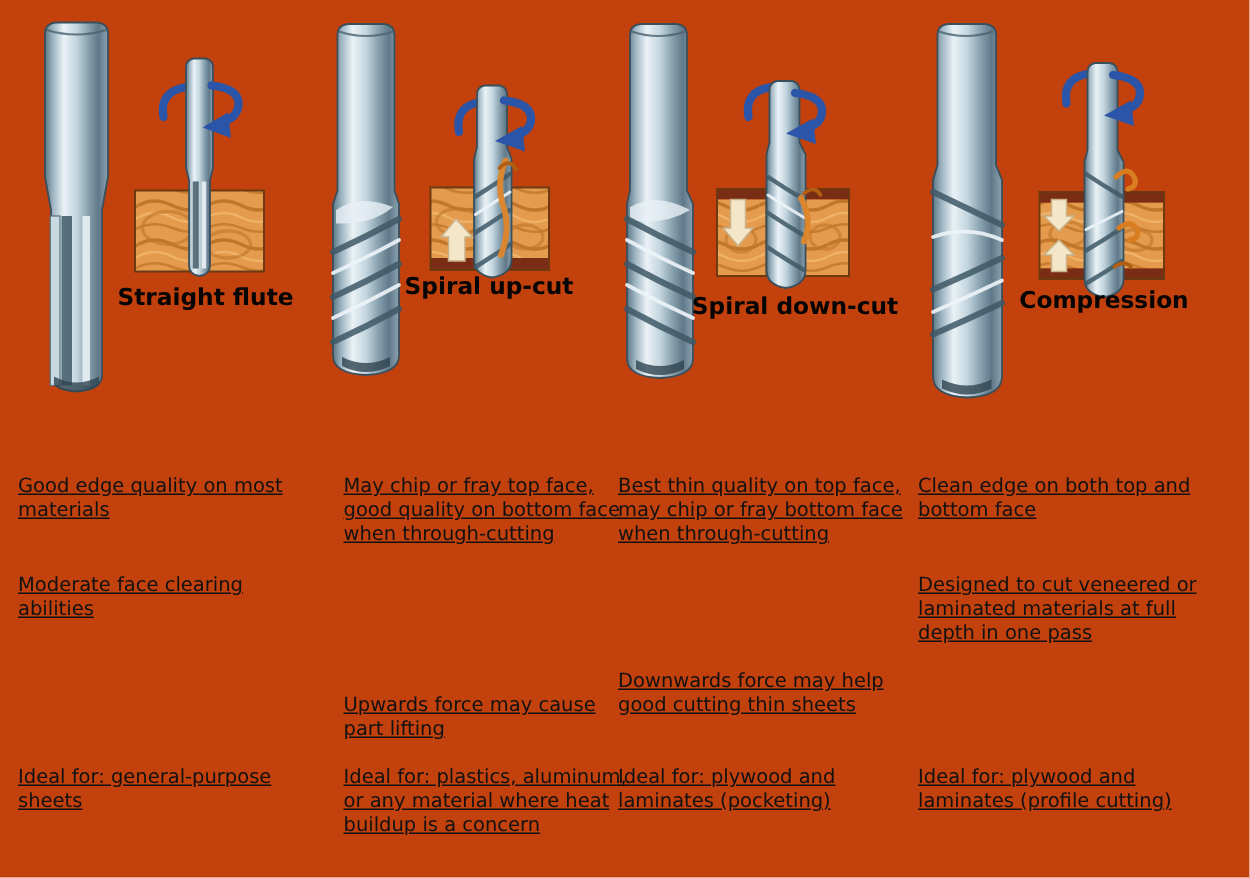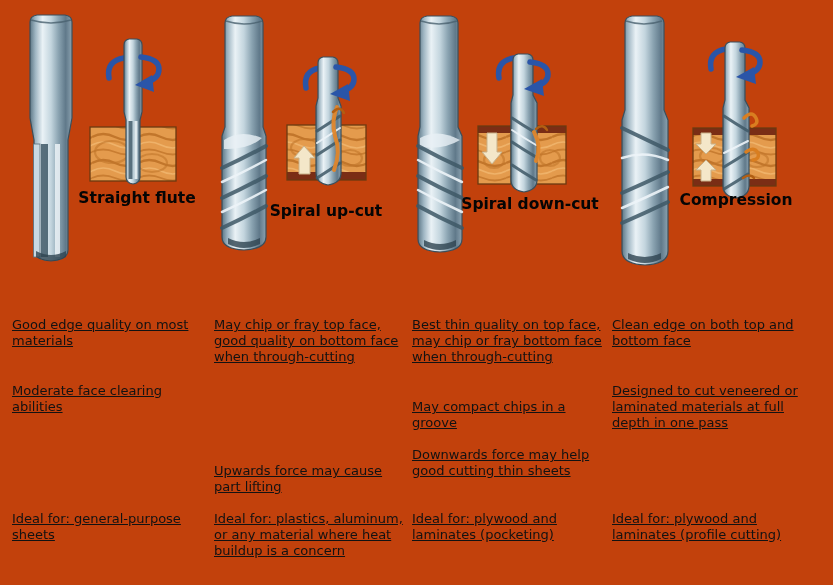--- a/index.html
+++ b/index.html
@@ -190,39 +190,38 @@
       <polygon class="forceArrow" points="706,154 696,144 701,144 701,133 711,133 711,144 716,144"></polygon>
       <polygon class="forceArrow" points="706,160 696,170 701,170 701,181 711,181 711,170 716,170"></polygon>
       <g>
         <path class="rot" d="M742,50 Q760,52 760,62 Q760,71 748,74"></path>
         <polygon points="736,77 754,67 756,84" fill="#2A55A8"></polygon>
       </g>
     </g>
   </svg>
 
   <div class="bit-label" style="left:137px;top:189px">Straight flute</div>
-  <div class="bit-label" style="left:326px;top:202px">Spiral up-cut</div>
+  <div class="bit-label" style="left:326px;top:182px">Spiral up-cut</div>
   <div class="bit-label" style="left:530px;top:195px">Spiral down-cut</div>
   <div class="bit-label" style="left:736px;top:191px">Compression</div>
 
   <div class="text-col" style="left:12px;width:198px">
     <p class="para" style="top:317px;width:198px">Good edge quality on most materials</p>
     <p class="para" style="top:383px;width:198px">Moderate face clearing abilities</p>
     <p class="para" style="top:511px;width:198px">Ideal for: general-purpose sheets</p>
   </div>
 
-  <div class="text-col" style="left:214px;width:196px">
+  <div class="text-col" style="left:229px;width:196px">
     <p class="para" style="top:317px;width:196px">May chip or fray top face, good quality on bottom face when through-cutting</p>
     <p class="para" style="top:463px;width:196px">Upwards force may cause part lifting</p>
     <p class="para" style="top:511px;width:196px">Ideal for: plastics, aluminum, or any material where heat buildup is a concern</p>
   </div>
 
   <div class="text-col" style="left:412px;width:190px">
     <p class="para" style="top:317px;width:190px">Best thin quality on top face, may chip or fray bottom face when through-cutting</p>
-    <p class="para" style="top:399px;width:190px">May compact chips in a groove</p>
     <p class="para" style="top:447px;width:190px">Downwards force may help good cutting thin sheets</p>
     <p class="para" style="top:511px;width:190px">Ideal for: plywood and laminates (pocketing)</p>
   </div>
 
   <div class="text-col" style="left:612px;width:206px">
     <p class="para" style="top:317px;width:206px">Clean edge on both top and bottom face</p>
     <p class="para" style="top:383px;width:206px">Designed to cut veneered or laminated materials at full depth in one pass</p>
     <p class="para" style="top:511px;width:206px">Ideal for: plywood and laminates (profile cutting)</p>
   </div>
 

